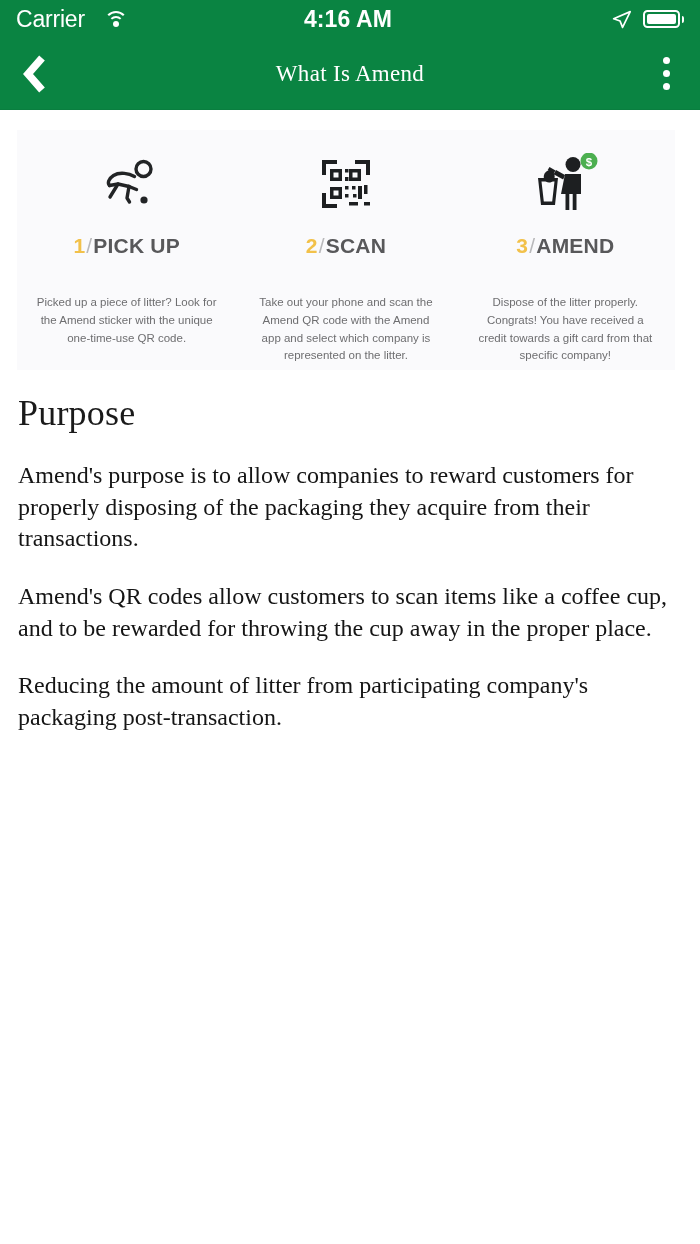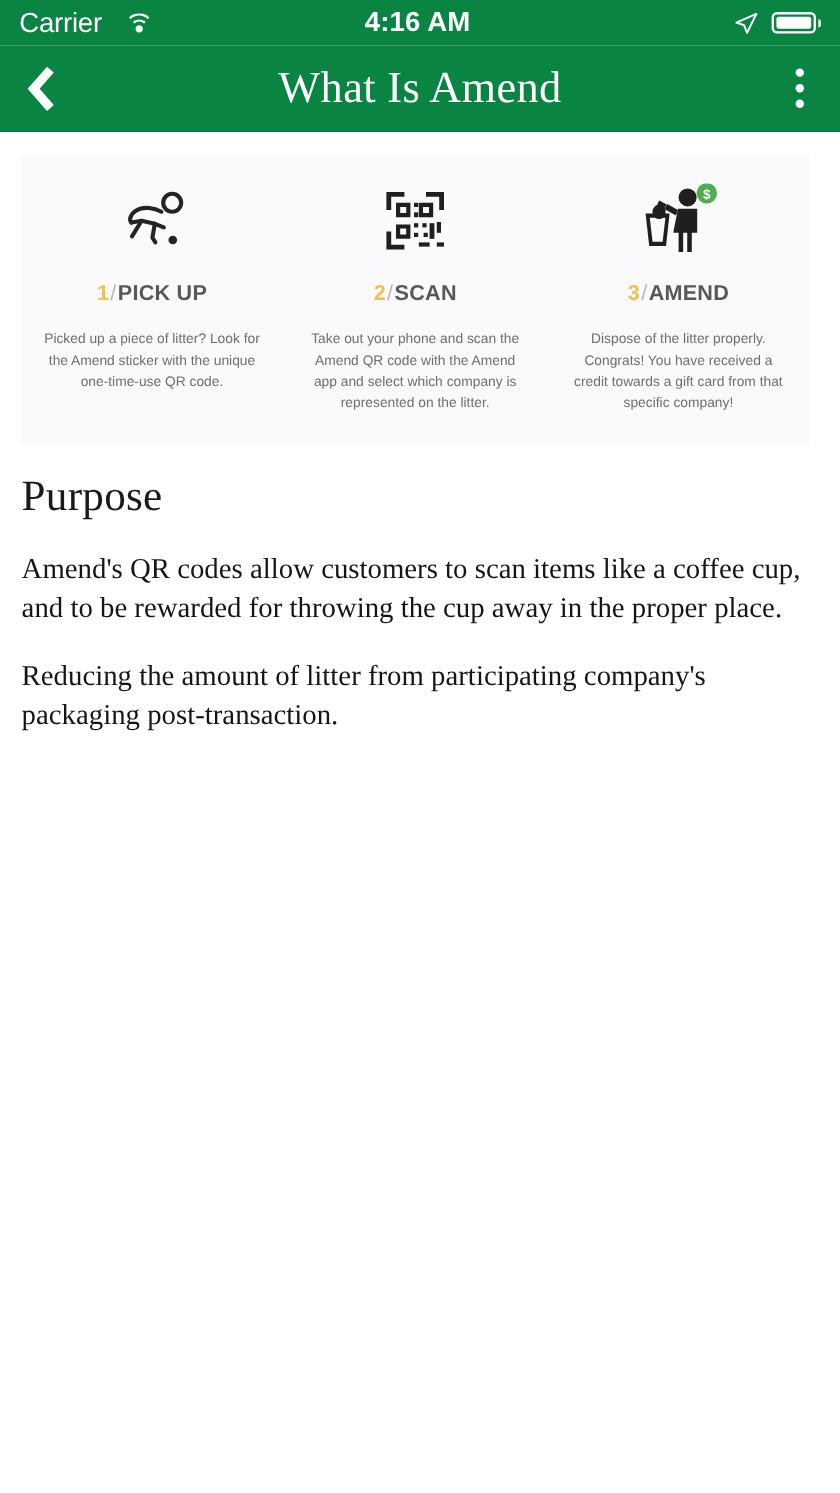--- a/index.html
+++ b/index.html
@@ -57,21 +57,21 @@
     border-bottom:1px solid rgba(0,0,0,0.04);
   }
   .nav-back {
     width:68px; height:100%;
     display:flex; align-items:center; justify-content:center;
     cursor:pointer;
   }
   .nav-title {
     position:absolute; left:0; right:0; text-align:center;
     font-family:"Liberation Serif", serif;
-    font-size:37px; color:#ffffff; letter-spacing:0.3px;
+    font-size:23px; color:#ffffff; letter-spacing:0.3px;
     pointer-events:none;
   }
   .nav-menu {
     margin-left:auto; width:68px; height:100%;
     display:flex; flex-direction:column; align-items:center; justify-content:center;
     gap:6px; cursor:pointer; position:relative; z-index:2;
   }
   .nav-menu span { width:7px; height:7px; border-radius:50%; background:#fff; display:block; }
 
   
@@ -79,22 +79,22 @@
     margin:20px 25px 0 17px;
     background:#FAFAFC;
     height:240px;
     display:flex;
     align-items:flex-start;
     padding-top:22px;
   }
   .step { flex:1; text-align:center; padding:0 8px; }
   .step-icon { height:64px; display:flex; align-items:center; justify-content:center; margin-bottom:18px; }
   .step-title {
-    font-size:18px; font-weight:bold; color:#58585A;
-    letter-spacing:0.2px; margin-bottom:20px;
+    font-size:21px; font-weight:bold; color:#58585A;
+    letter-spacing:0.2px; margin-bottom:36px;
   }
   .step-title .num { color:#F2C14A; font-weight:bold; }
   .step-title .slash { color:#B9B9BB; font-weight:normal; padding:0 1px; }
   .step-desc {
     font-size:11.5px; line-height:1.55; color:#6E6E70;
     max-width:180px; margin:0 auto;
   }
 
   
   .content { padding:0 18px; font-family:"Liberation Serif", serif;margin-top:10px; }
@@ -232,20 +232,21 @@
       </div>
       <div class="step-desc">Dispose of the litter properly. Congrats! You have received a credit towards a gift card from that specific company!</div>
     </div>
 
   </div>
 
   <div class="content">
 
     <div class="purpose-block">
       <h2 class="section-title">Purpose</h2>
+      <p class="para">Amend's purpose is to allow companies to reward customers for properly disposing of the packaging they acquire from their transactions.</p>
       <p class="para">Amend's QR codes allow customers to scan items like a coffee cup, and to be rewarded for throwing the cup away in the proper place.</p>
       <p class="para">Reducing the amount of litter from participating company's packaging post-transaction.</p>
     </div>
 
     <div class="spacer-lg"></div>
 
 
   </div>
 
 </div>

